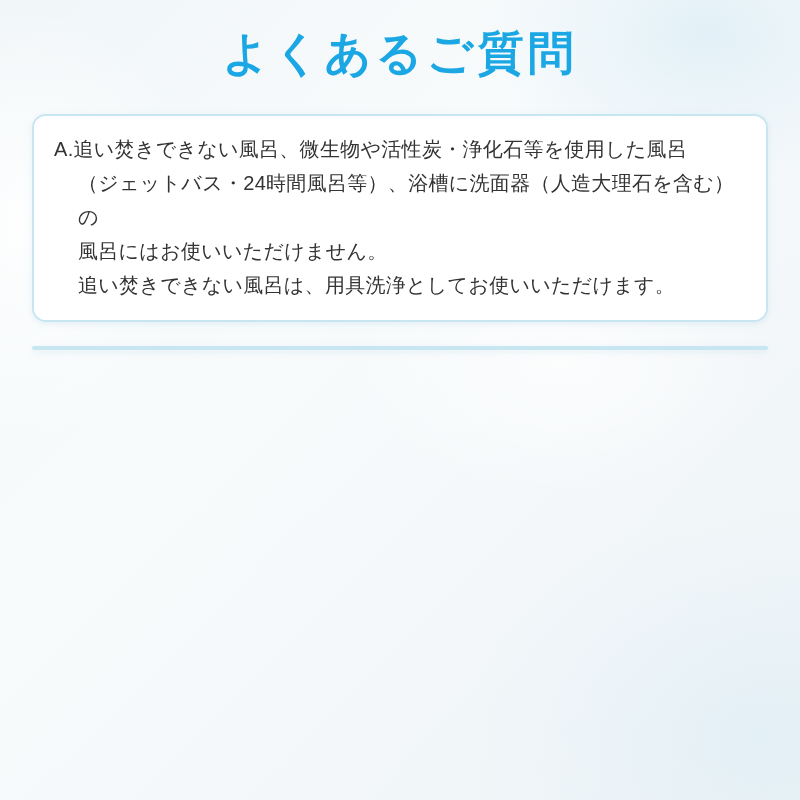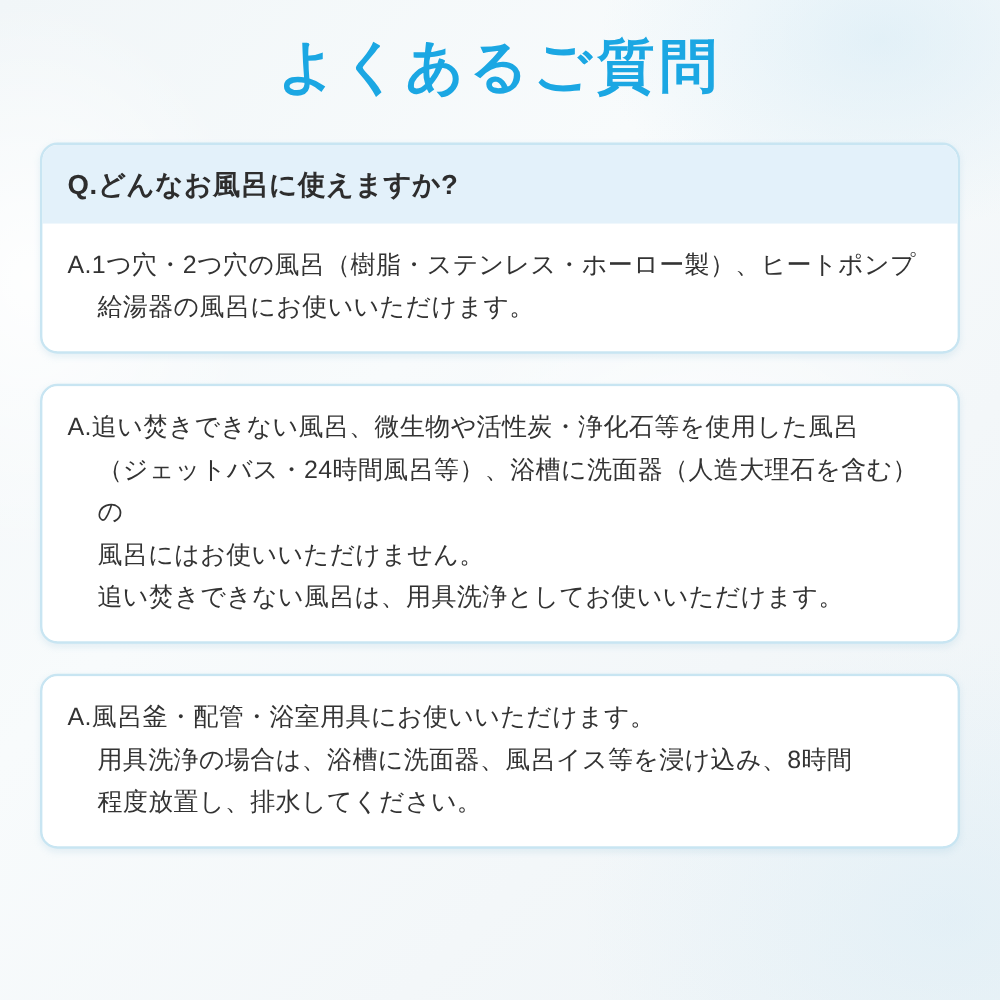--- a/index.html
+++ b/index.html
@@ -62,32 +62,24 @@
     white-space: pre-line;
   }
 </style>
 </head>
 <body>
 
 <div class="page">
 
   <h1 class="page-title">よくあるご質問</h1>
 
-  <section class="faq-card">
-    <div class="faq-question">Q.どんなお風呂に使えますか?</div>
-    <div class="faq-answer">A.1つ穴・2つ穴の風呂（樹脂・ステンレス・ホーロー製）、ヒートポンプ
-給湯器の風呂にお使いいただけます。</div>
-  </section>
 
   <section class="faq-card">
     <div class="faq-answer">A.追い焚きできない風呂、微生物や活性炭・浄化石等を使用した風呂
 （ジェットバス・24時間風呂等）、浴槽に洗面器（人造大理石を含む）の
 風呂にはお使いいただけません。
 追い焚きできない風呂は、用具洗浄としてお使いいただけます。</div>
   </section>
 
   <section class="faq-card">
-    <div class="faq-answer">A.風呂釜・配管・浴室用具にお使いいただけます。
-用具洗浄の場合は、浴槽に洗面器、風呂イス等を浸け込み、8時間
-程度放置し、排水してください。</div>
   </section>
 
 </div>
 
 </body></html>

